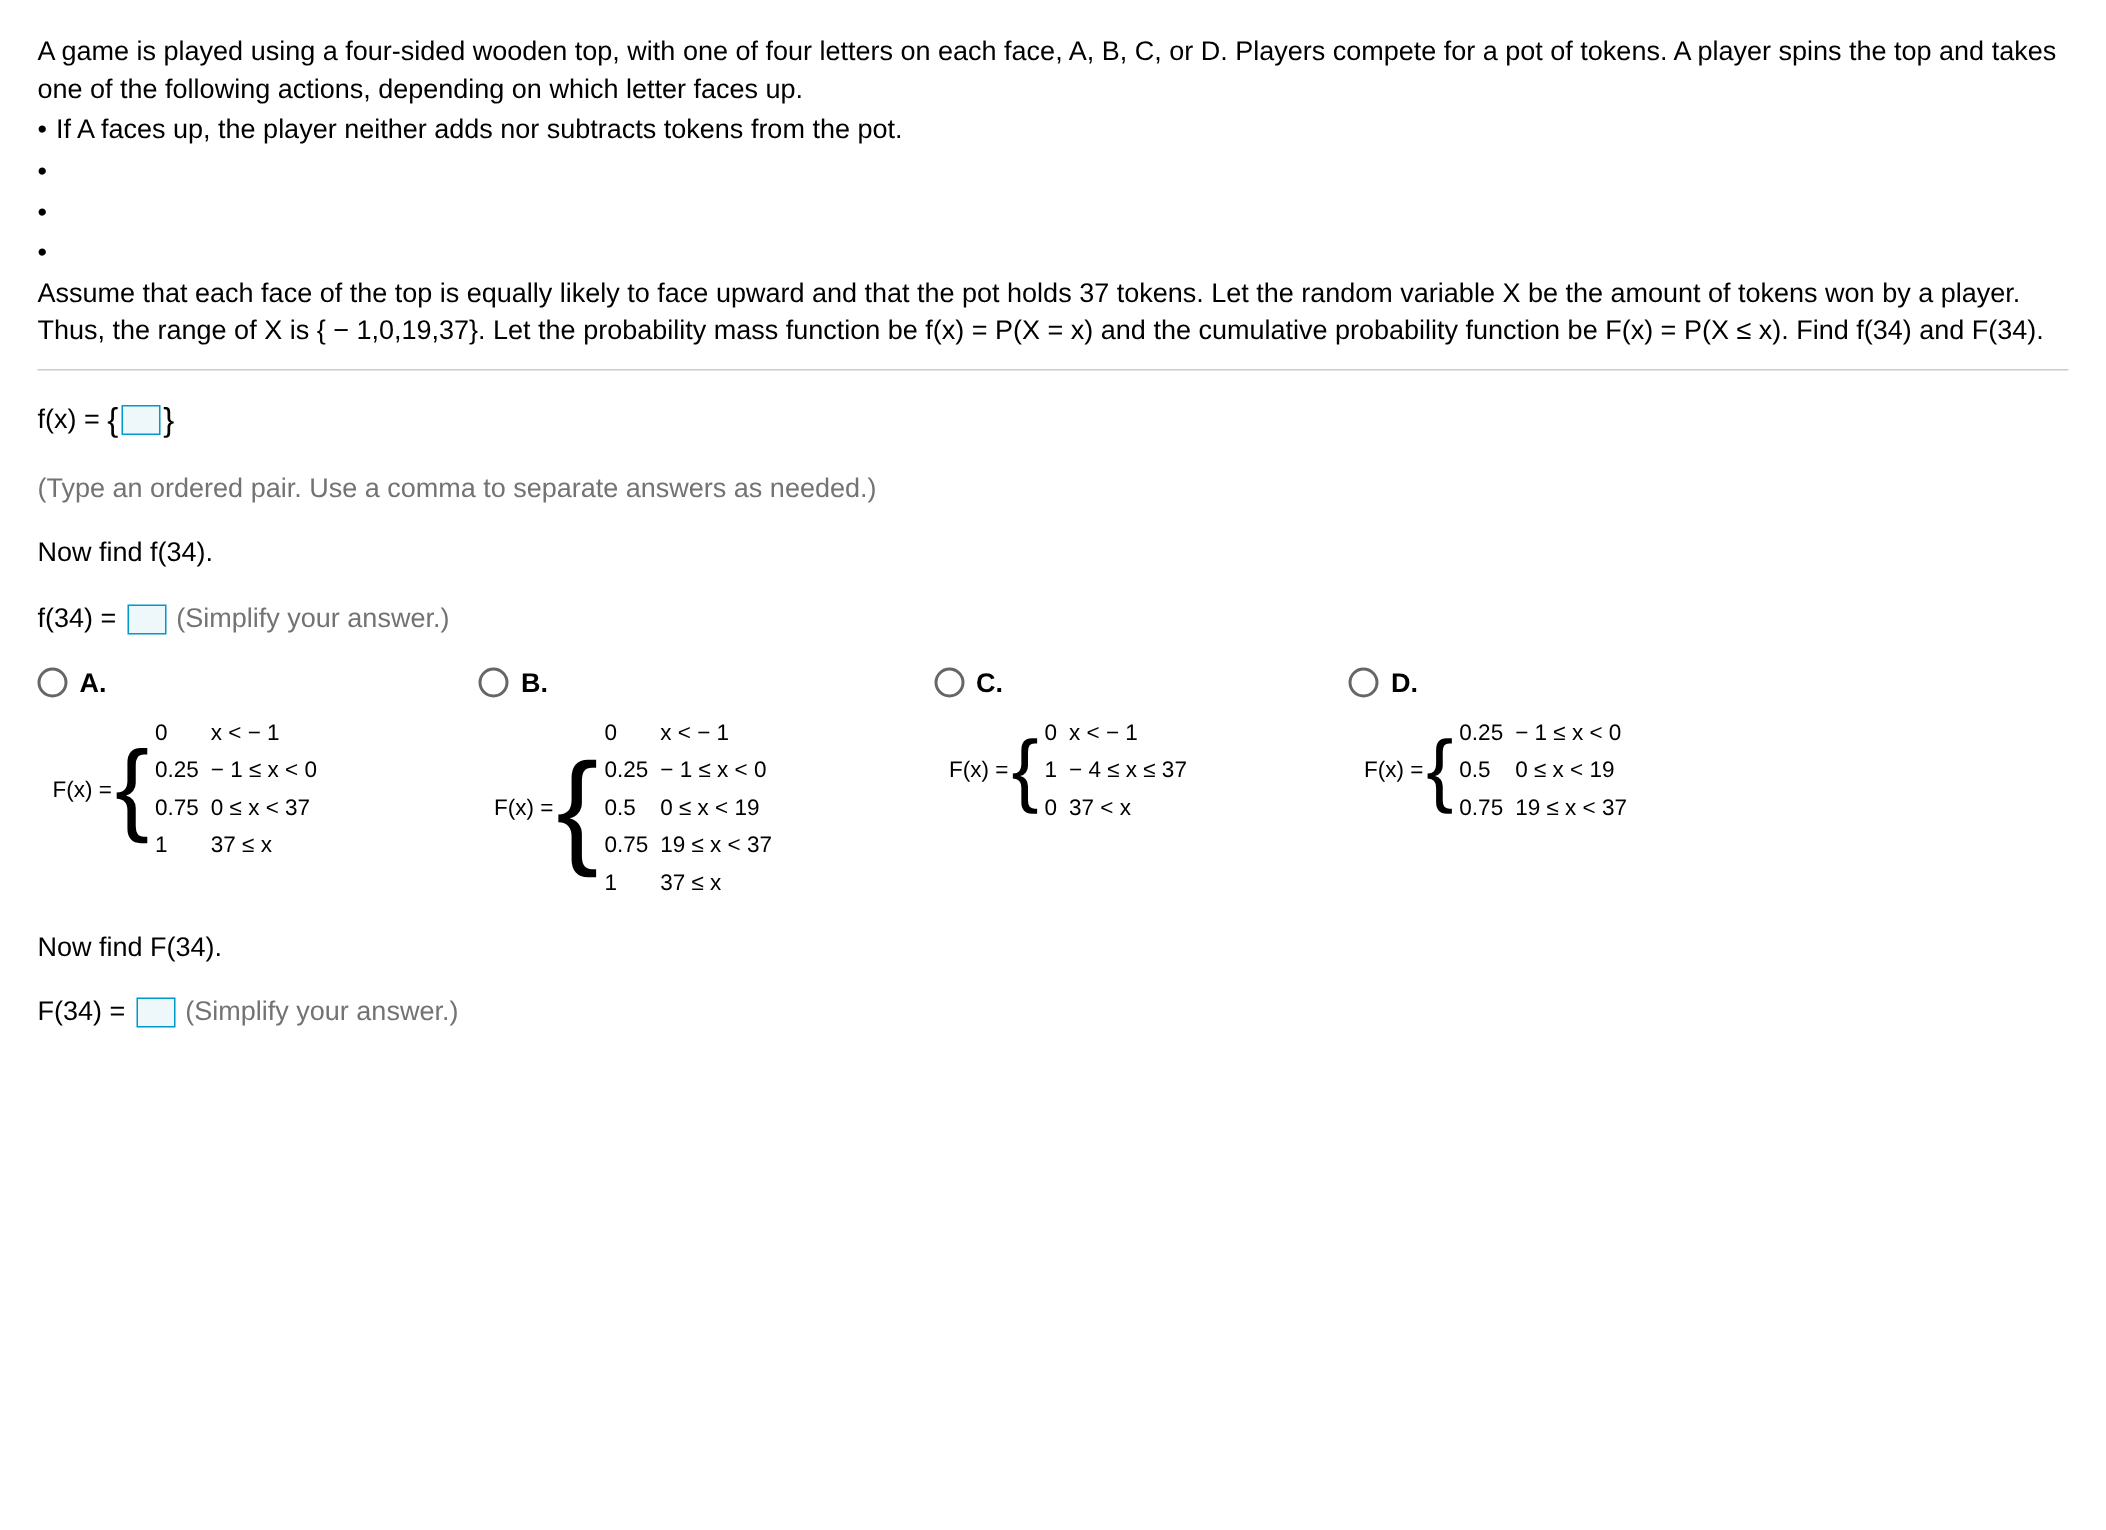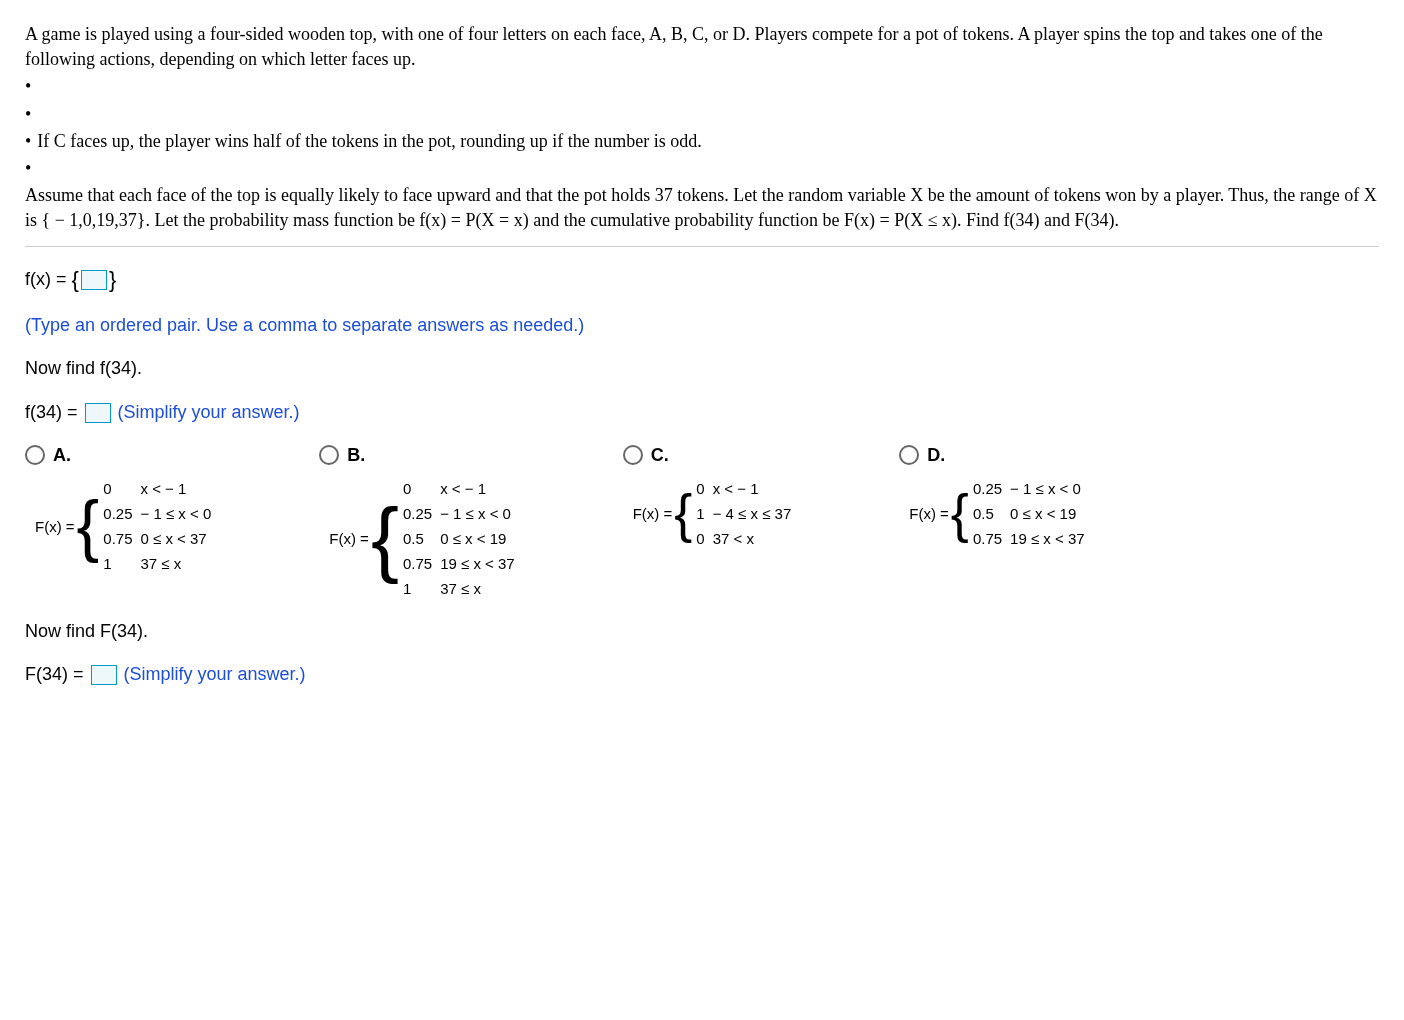--- a/index.html
+++ b/index.html
@@ -7,36 +7,35 @@
       font-size: 18px;
       color: #000;
       margin: 0;
       padding: 20px 25px;
       width: 1404px;
       box-sizing: border-box;
       line-height: 1.4;
     }
     .intro p {
       margin: 2px 0;
-      font-family: Liberation Serif, serif;
     }
     .bullet {
       display: flex;
       align-items: flex-start;
     }
     .bullet-dot {
       margin-right: 6px;
     }
     hr.sep {
       border: none;
       border-top: 1px solid #ccc;
       margin: 12px 0;
     }
     .hint {
-      color: #1d4ed8;
+      color: #737373;
     }
     .input-box {
       display: inline-block;
       border: 1.5px solid #0099cc;
       background: #eef8fb;
       min-width: 20px;
       height: 18px;
       vertical-align: middle;
       padding: 0 2px;
       margin: 0 2px;
@@ -96,27 +95,27 @@
       margin: 14px 0;
     }
   </style>
 </head>
 <body>
 
 <div class="intro">
   <p>A game is played using a four-sided wooden top, with one of four letters on each face, A, B, C, or D. Players compete for a pot of tokens. A player spins the top and takes one of the following actions, depending on which letter faces up.</p>
   <p class="bullet">
       <span class="bullet-dot">•</span>
-    </p>
-  <p class="bullet">
-      <span class="bullet-dot">•</span>
-    </p>
-  <p class="bullet">
-      <span class="bullet-dot">•</span>
-      <span>If C faces up, the player wins half of the tokens in the pot, rounding up if the number is odd.</span>
+      <span>If A faces up, the player neither adds nor subtracts tokens from the pot.</span>
+    </p>
+  <p class="bullet">
+      <span class="bullet-dot">•</span>
+    </p>
+  <p class="bullet">
+      <span class="bullet-dot">•</span>
     </p>
   <p class="bullet">
       <span class="bullet-dot">•</span>
     </p>
   <p>Assume that each face of the top is equally likely to face upward and that the pot holds 37 tokens. Let the random variable X be the amount of tokens won by a player. Thus, the range of X is { − 1,0,19,37}. Let the probability mass function be f(x) = P(X = x) and the cumulative probability function be F(x) = P(X ≤ x). Find f(34) and F(34).</p>
 </div>
 
 <hr class="sep">
 
 <div class="section">

